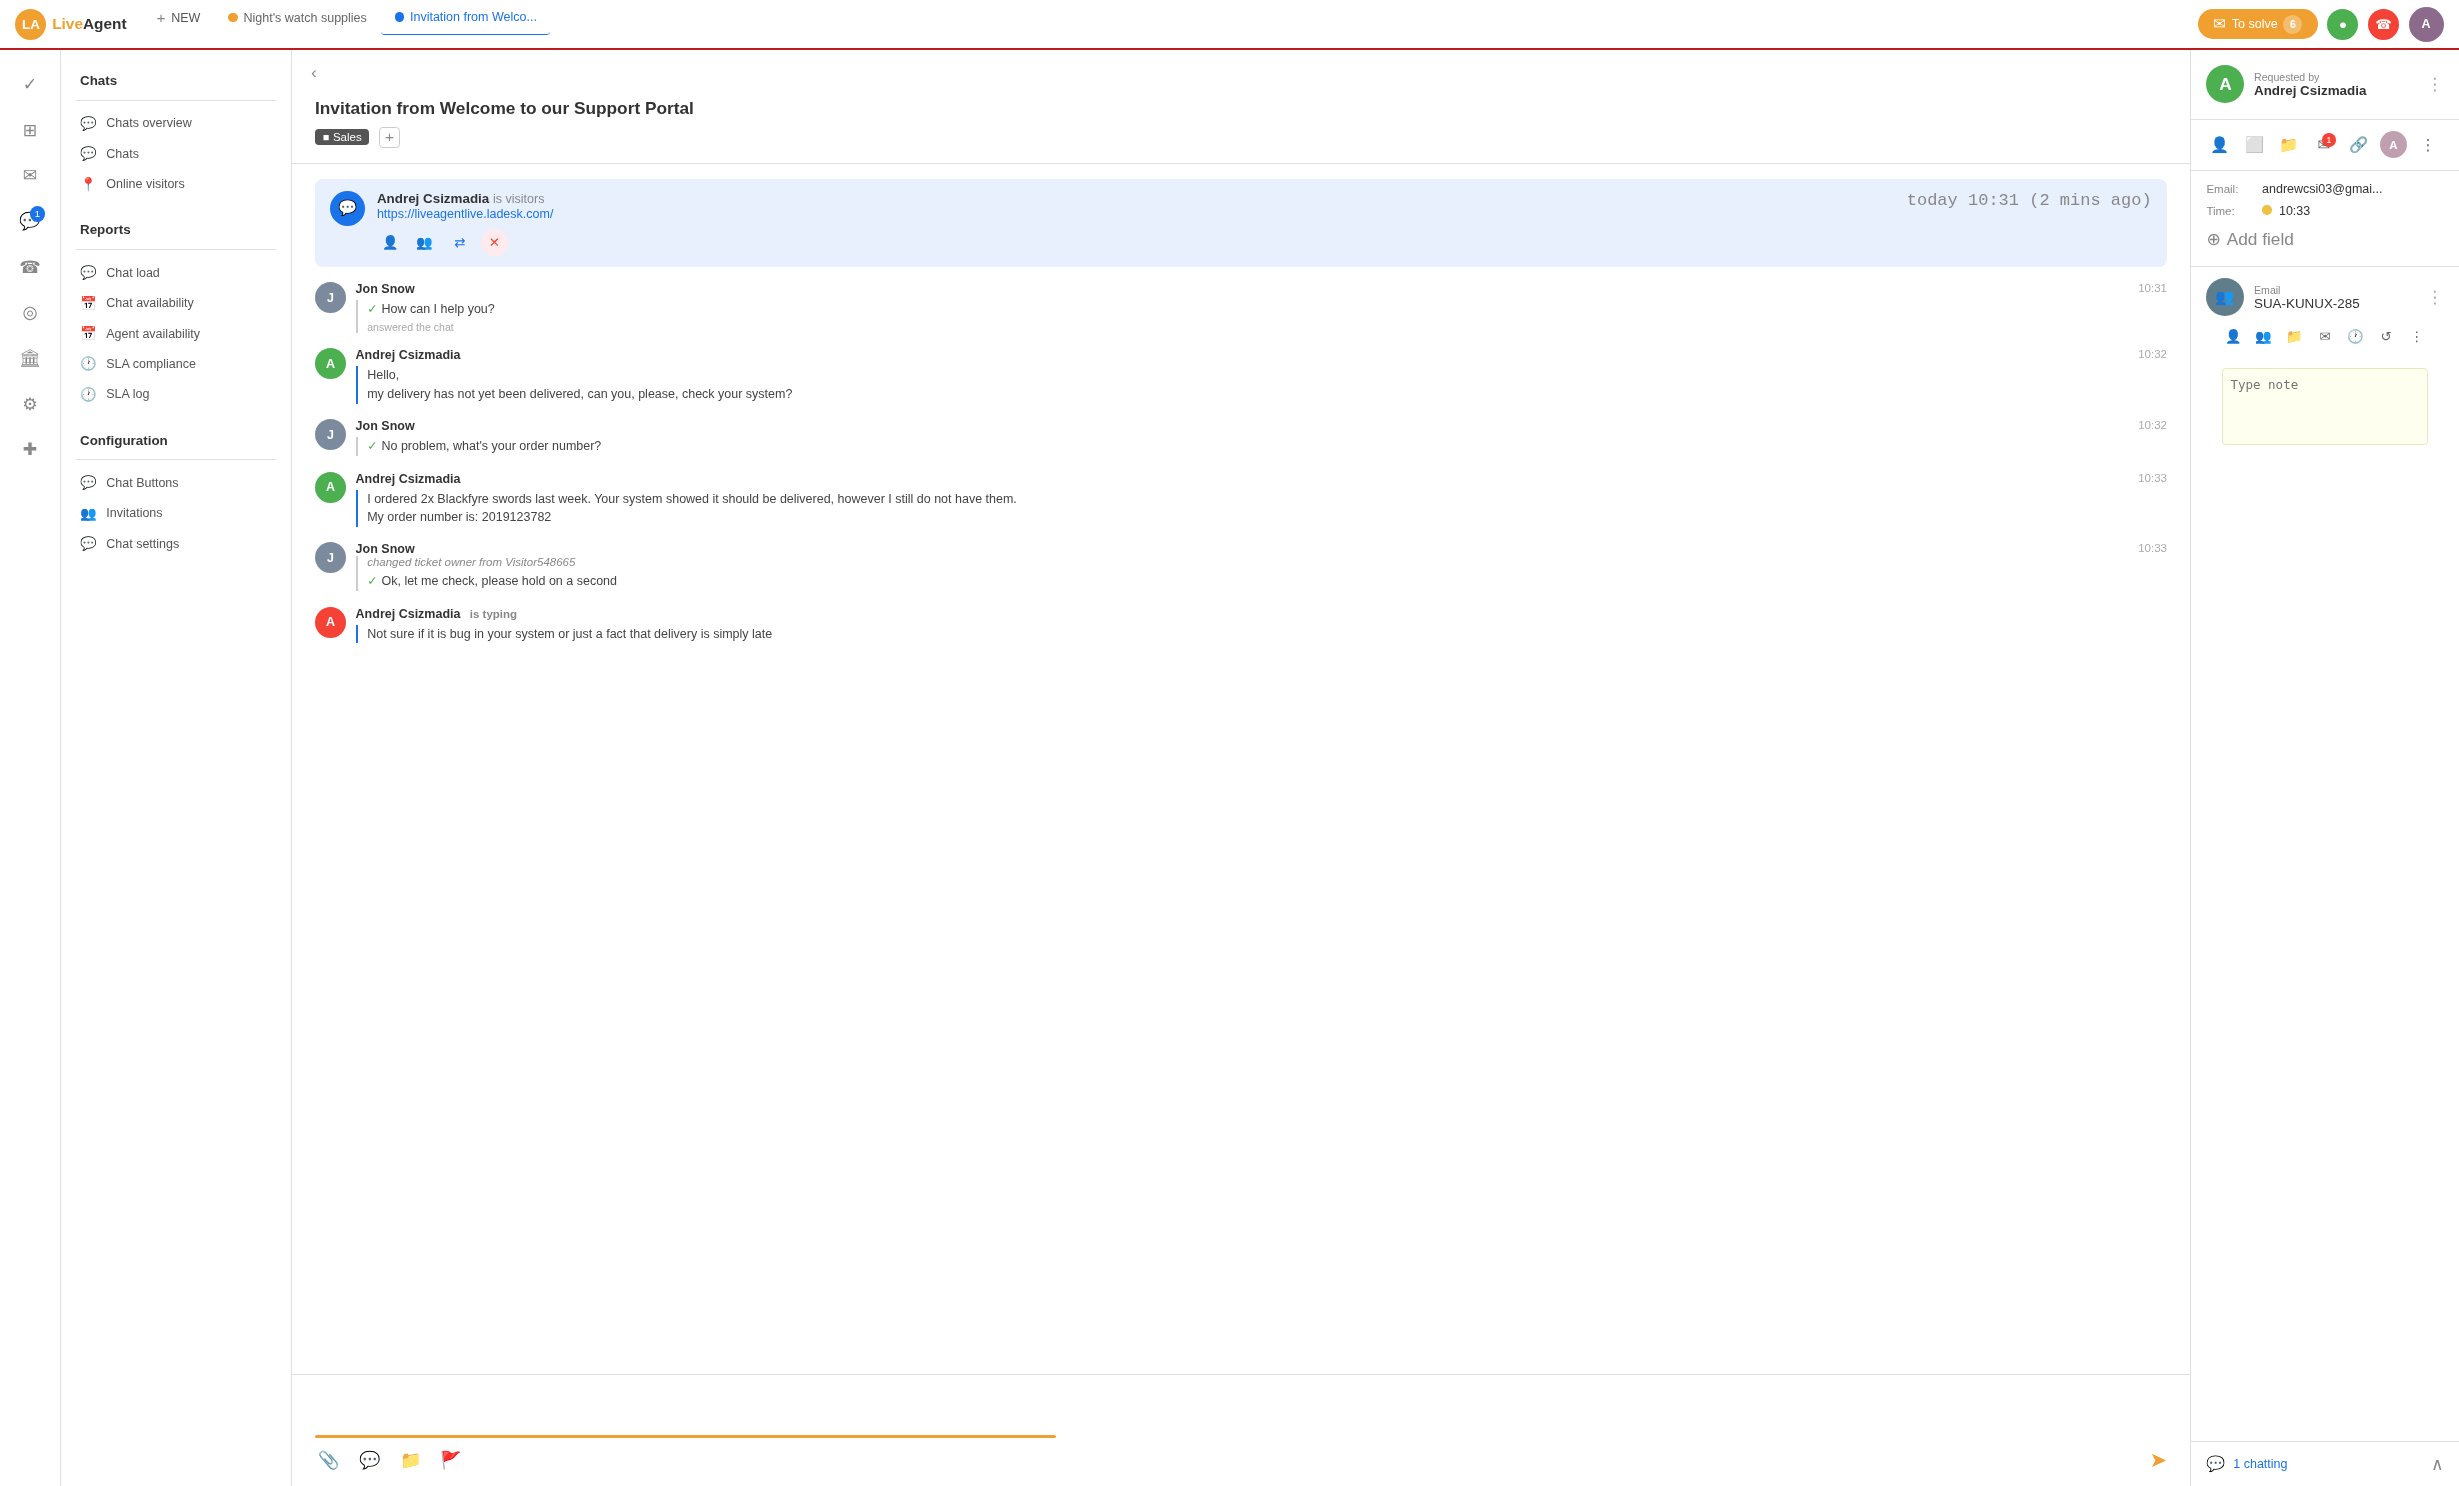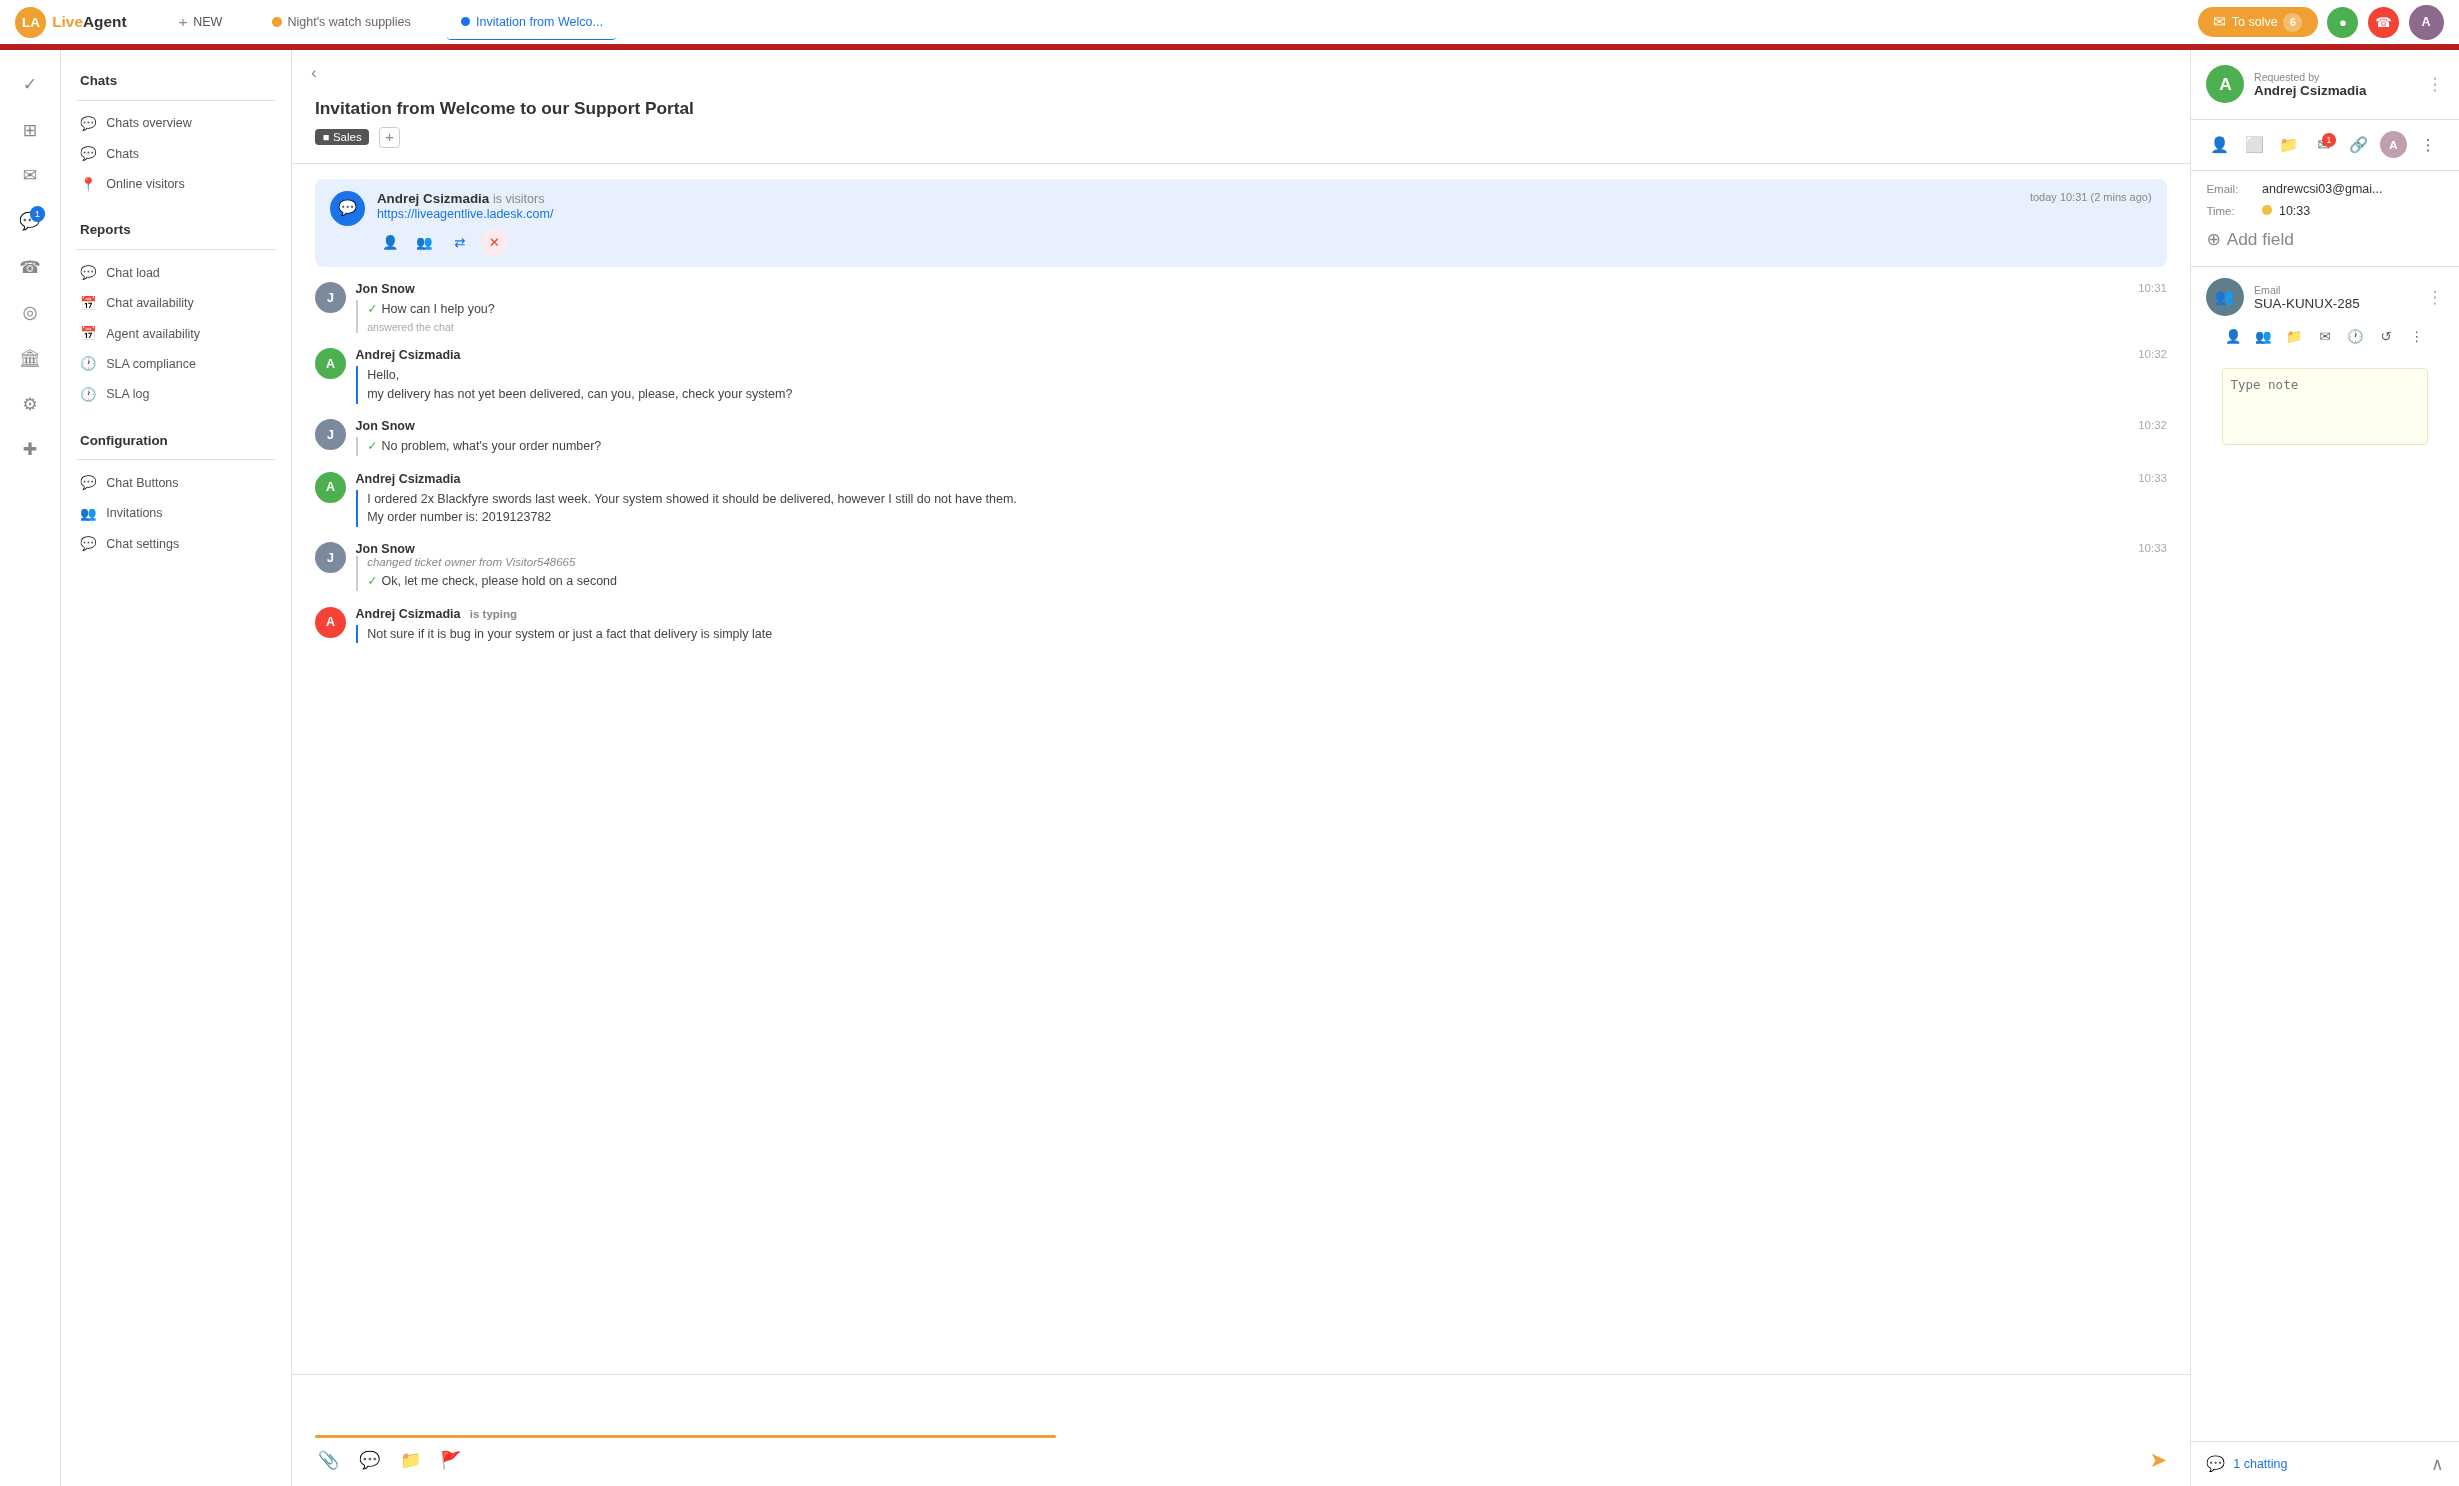--- a/index.html
+++ b/index.html
@@ -1,19 +1,19 @@
 <!DOCTYPE html>
 <html><head>
   <meta charset="utf-8">
   <style>
     * { box-sizing: border-box; margin: 0; padding: 0; }
     body { font-family: -apple-system, BlinkMacSystemFont, 'Segoe UI', sans-serif; font-size: 13.4px; background: #f5f5f5; display: flex; flex-direction: column; height: 100vh; overflow: hidden; }
 
     
-    .topbar { display: flex; align-items: center; background: #fff; border-bottom: 6px solid #b91c1c; height: 50px; padding: 0 15.4px; gap: 23px; flex-shrink: 0; }
+    .topbar { display: flex; background: #fff; border-bottom: 2px solid #b91c1c; height: 50px; padding: 0 15.4px; gap: 1px; flex-shrink: 0; }
     .logo { display: flex; align-items: center; gap: 5.8px; margin-right: 15.4px; }
     .logo-icon { width: 31px; height: 31px; background: #f0a030; border-radius: 50%; display: flex; align-items: center; justify-content: center; color: #fff; font-weight: bold; font-size: 13.4px; }
     .logo-text { font-weight: 700; font-size: 15.4px; color: #333; }
     .logo-text span { color: #f0a030; }
     .tab { display: flex; align-items: center; gap: 5.8px; padding: 5.8px 13.4px; border-radius: 3.8px; cursor: pointer; font-size: 12.5px; color: #666; height: 35px; }
     .tab.new { color: #555; }
     .tab.active { border-bottom: 1.9px solid #1a73e8; color: #1a73e8; font-weight: 500; }
     .tab-dot { width: 9.6px; height: 9.6px; border-radius: 50%; background: #aaa; }
     .tab-dot.blue { background: #1a73e8; }
     .tab-dot.orange { background: #f0a030; }
@@ -48,21 +48,21 @@
     .chat-title { font-size: 17.3px; font-weight: 600; color: #333; margin-bottom: 7.7px; }
     .tag { display: inline-flex; align-items: center; gap: 3.8px; background: #555; color: #fff; border-radius: 3.8px; padding: 1.9px 7.7px; font-size: 11.5px; }
     .tag-add { display: inline-flex; align-items: center; justify-content: center; width: 21px; height: 21px; border: 1px solid #ccc; border-radius: 3.8px; cursor: pointer; color: #888; font-size: 15.4px; margin-left: 3.8px; }
 
     .chat-messages { flex: 1; overflow-y: auto; padding: 15.4px 23px; }
     .chat-banner { background: #e8f0fe; border-radius: 7.7px; padding: 11.5px 15.4px; margin-bottom: 15.4px; display: flex; align-items: flex-start; gap: 11.5px; }
     .chat-banner-icon { width: 35px; height: 35px; background: #1a73e8; border-radius: 50%; display: flex; align-items: center; justify-content: center; color: #fff; font-size: 15.4px; flex-shrink: 0; }
     .chat-banner-content { flex: 1; }
     .chat-banner-name { font-weight: 600; color: #333; font-size: 13.4px; }
     .chat-banner-link { color: #1a73e8; font-size: 12.5px; text-decoration: none; }
-    .chat-banner-meta { font-size: 11px; color: #888; text-align: right; }
+    .chat-banner-meta { font-size: 17px; color: #888; text-align: right; font-family: Liberation Mono, monospace; }
     .chat-banner-actions { display: flex; gap: 7.7px; margin-top: 7.7px; }
     .banner-action-btn { width: 27px; height: 27px; border-radius: 50%; display: flex; align-items: center; justify-content: center; cursor: pointer; }
     .banner-action-btn.person { background: #e8f0fe; color: #1a73e8; }
     .banner-action-btn.add-person { background: #e8f0fe; color: #1a73e8; }
     .banner-action-btn.transfer { background: #e8f0fe; color: #1a73e8; }
     .banner-action-btn.close { background: #ffebee; color: #f44336; }
 
     .msg-row { display: flex; align-items: flex-start; gap: 9.6px; margin-bottom: 15.4px; }
     .msg-avatar { width: 31px; height: 31px; border-radius: 50%; flex-shrink: 0; display: flex; align-items: center; justify-content: center; font-weight: bold; font-size: 12.5px; color: #fff; }
     .msg-avatar.gray { background: #7c8a9e; }

